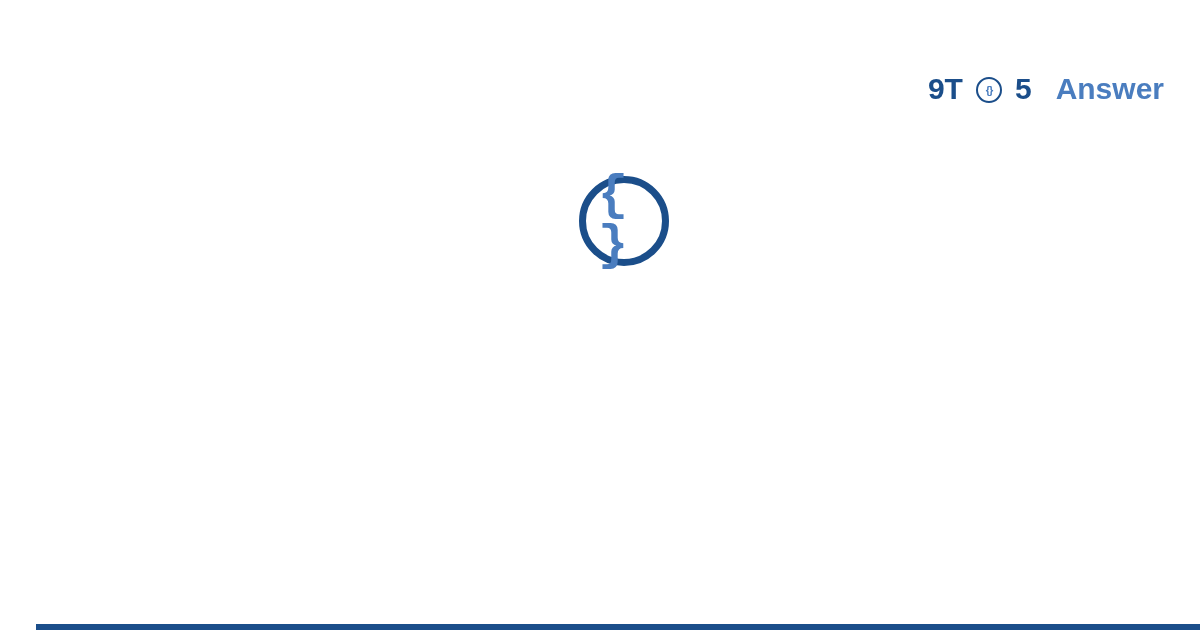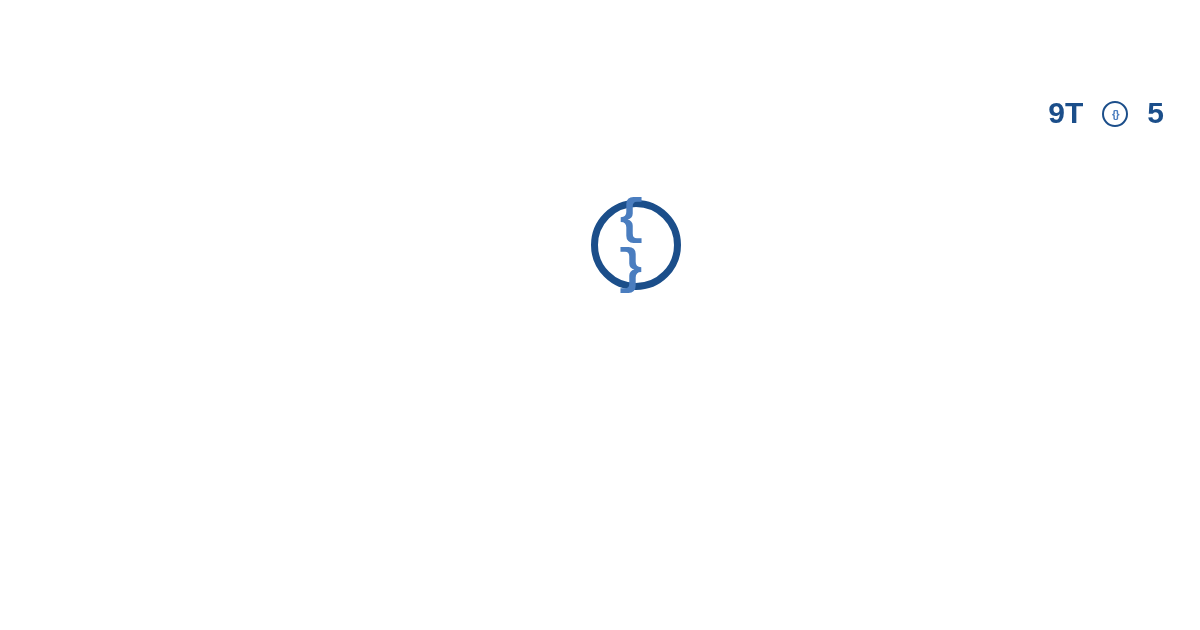--- a/index.html
+++ b/index.html
@@ -1,16 +1,16 @@
 <!DOCTYPE html>
 <html><head>
   <meta charset="utf-8">
   <style>
     * {
-      margin: 18px;
+      margin: 12px;
       padding: 0;
       box-sizing: border-box;
     }
     body {
       width: 1200px;
       height: 630px;
       background: #ffffff;
       font-family: Arial, Helvetica, sans-serif;
       position: relative;
       overflow: hidden;
@@ -100,20 +100,21 @@
   </style>
 </head>
 <body>
 
 <div class="logo">
   <span class="logo-9t">9T</span>
   <span class="logo-circle">
     <span class="logo-circle-inner">{}</span>
   </span>
   <span class="logo-5">5</span>
+  <span class="logo-answer">Answer</span>
 </div>
 
 <div class="center-content">
   <div class="icon-circle">
     <span class="braces">{ }</span>
   </div>
 </div>
 
 <div class="bottom-bar"></div>
 

